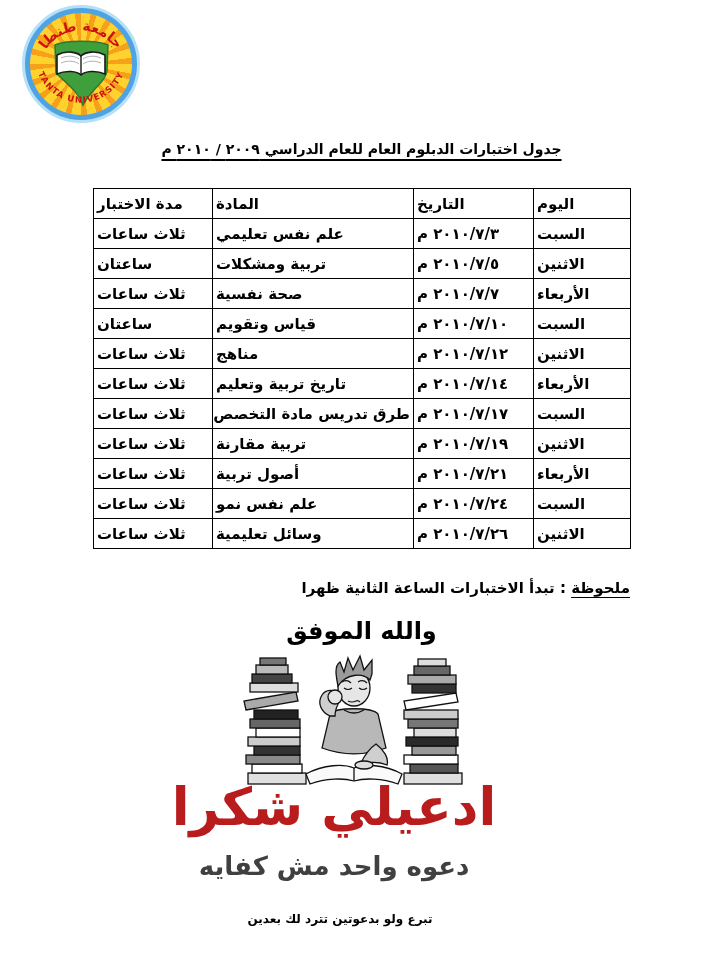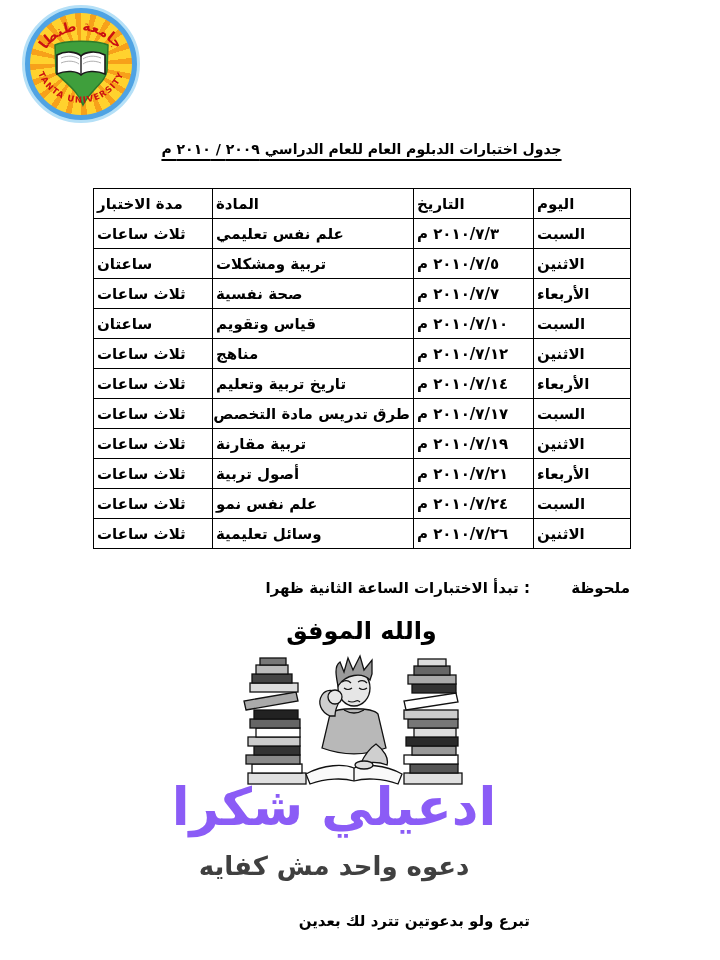--- a/index.html
+++ b/index.html
@@ -52,42 +52,42 @@
     text-align:left; vertical-align:middle;
     font-size:15px; font-weight:bold;
     overflow:hidden; white-space:nowrap;
   }
 
   
   .note {
     position:absolute; top:579px; left:93px; width:537px;
     text-align:right; font-size:15px; font-weight:bold;
   }
-  .note .note-label { text-underline-offset:4px;margin-left:36px; }
+  .note .note-label { text-decoration:underline; text-underline-offset:4px; }
   .blessing {
     position:absolute; top:617px; left:93px; width:537px;
     text-align:center; font-size:24px; font-weight:bold;
   }
 
   
   .cartoon { position:absolute; top:652px; left:238px; width:232px; height:136px; }
 
   
   .big-caption {
     position:absolute; top:779px; left:146px; width:376px;
-    text-align:center; font-size:52px; font-weight:900; color:#8b5cf6;
+    text-align:center; font-size:52px; font-weight:900; color:#b91c1c;
     line-height:1.1; letter-spacing:1px;
   }
   .red-caption {
     position:absolute; top:851px; left:146px; width:376px;
     text-align:center; font-size:26px; font-weight:bold;
   }
   .footer-line {
     position:absolute; top:912px; left:150px; width:380px;
-    font-size:15px; font-weight:bold;
+    text-align:center; font-size:12px; font-weight:bold;
   }
 </style>
 </head>
 <body>
 
 <div class="page">
 
 
   <div class="logo">
     <div class="logo-blue"></div>

